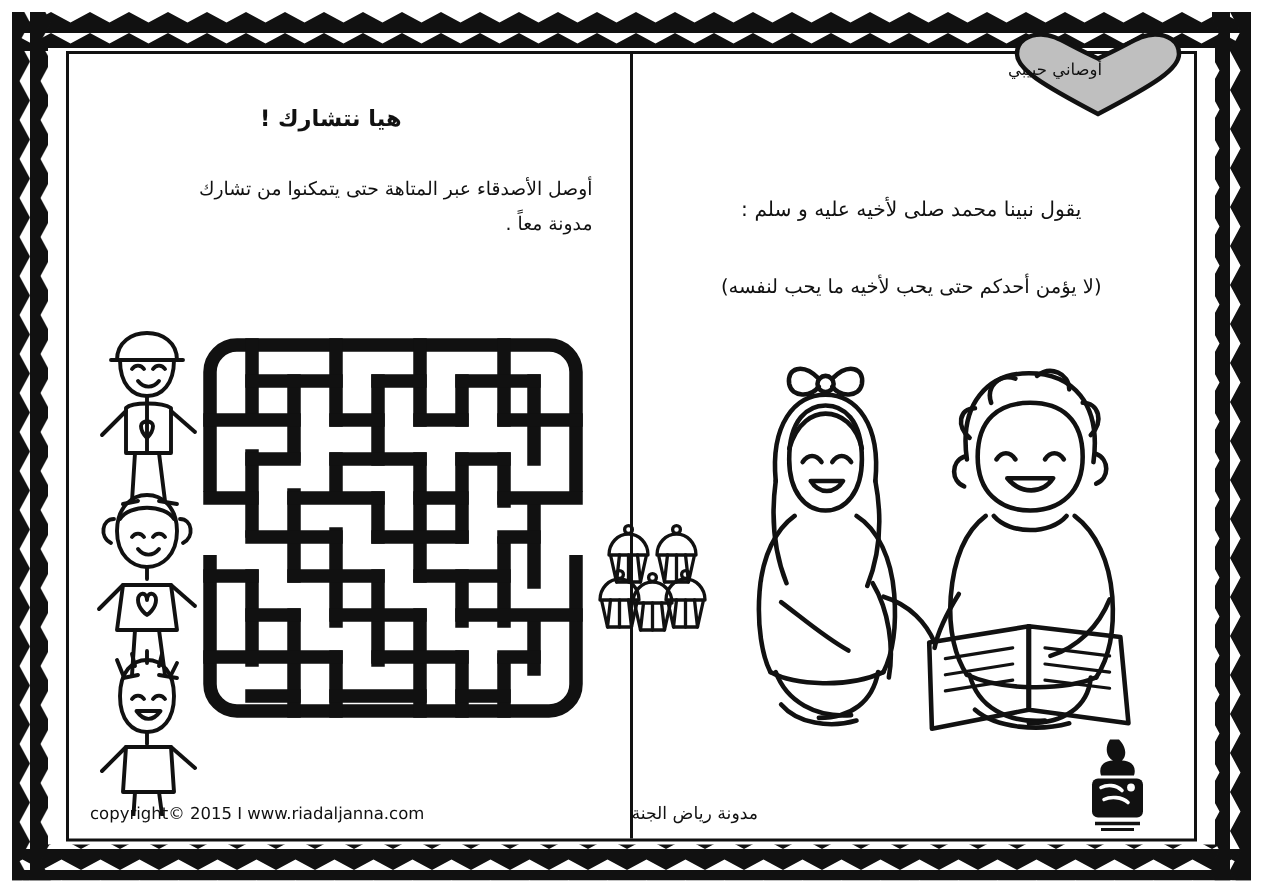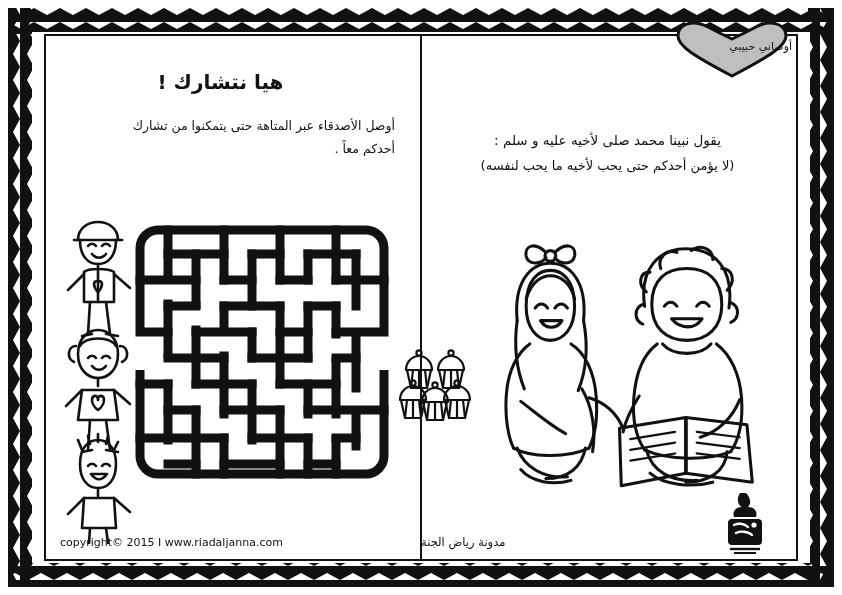--- a/index.html
+++ b/index.html
@@ -36,40 +36,40 @@
   }
   
   .heart-badge{
     position:absolute;
     right:4px;top:-14px;
     width:120px;height:58px;
   }
   .heart-badge svg{display:block;width:100%;height:100%;}
   .heart-badge .badge-text{
     position:absolute;left:0;right:0;top:18px;
-    text-align:right;
+    text-align:left;
     font-size:11px;color:#111;
     font-family:"DejaVu Sans", sans-serif;
     direction:rtl;
   }
   
   .panel-right{
     position:absolute;
     left:50%;top:0;right:0;bottom:0;
     direction:rtl;
   }
   .hadith{
     position:absolute;
     top:92px;left:16px;right:18px;
     text-align:center;
     font-size:13.5px;
     line-height:1.9;
     color:#111;
   }
-  .hadith .line2{font-size:13px;}
+  .hadith .line2{font-size:13px;margin-top:26px;}
   .kids-illustration{
     position:absolute;
     left:10px;right:6px;top:160px;height:330px;
   }
   .kids-illustration svg{display:block;width:100%;height:100%;}
   .blog-credit{
     position:absolute;
     bottom:10px;left:0;right:24px;
     text-align:left;
     font-size:11.5px;color:#111;
@@ -78,21 +78,21 @@
   
   .panel-left{
     position:absolute;
     left:0;top:0;width:50%;bottom:0;
     direction:rtl;
   }
   .title-main{
     position:absolute;
     top:34px;left:0;right:26px;
     text-align:center;
-    font-size:20px;font-weight:bold;color:#111;
+    font-size:15px;font-weight:bold;color:#111;
   }
   .instructions{
     position:absolute;
     top:78px;left:22px;right:26px;
     text-align:right;
     font-size:12.5px;line-height:1.85;color:#111;
   }
   .maze-wrap{
     position:absolute;
     left:88px;top:188px;
@@ -246,21 +246,21 @@
 
       <div class="blog-credit">مدونة رياض الجنة</div>
     </div>
 
     <div class="panel-left">
 
       <div class="title-main">هيا نتشارك !</div>
 
       <div class="instructions">
         <div>أوصل الأصدقاء عبر المتاهة حتى يتمكنوا من تشارك</div>
-        <div>أحدكم معاً .</div>
+        <div>مدونة معاً .</div>
       </div>
 
       <div class="kids-column">
         <svg viewBox="0 0 76 330" xmlns="http://www.w3.org/2000/svg" fill="none" stroke="#111" stroke-width="2.6" stroke-linecap="round" stroke-linejoin="round">
 
           <g transform="translate(0,0)">
             <path d="M18 26 C18 14 28 8 38 8 C48 8 58 14 58 26"></path>
             <path d="M14 26 L62 26"></path>
             <path d="M20 26 C20 42 28 50 38 50 C48 50 56 42 56 26"></path>
             <path d="M28 32 C30 29 34 29 36 32"></path>

